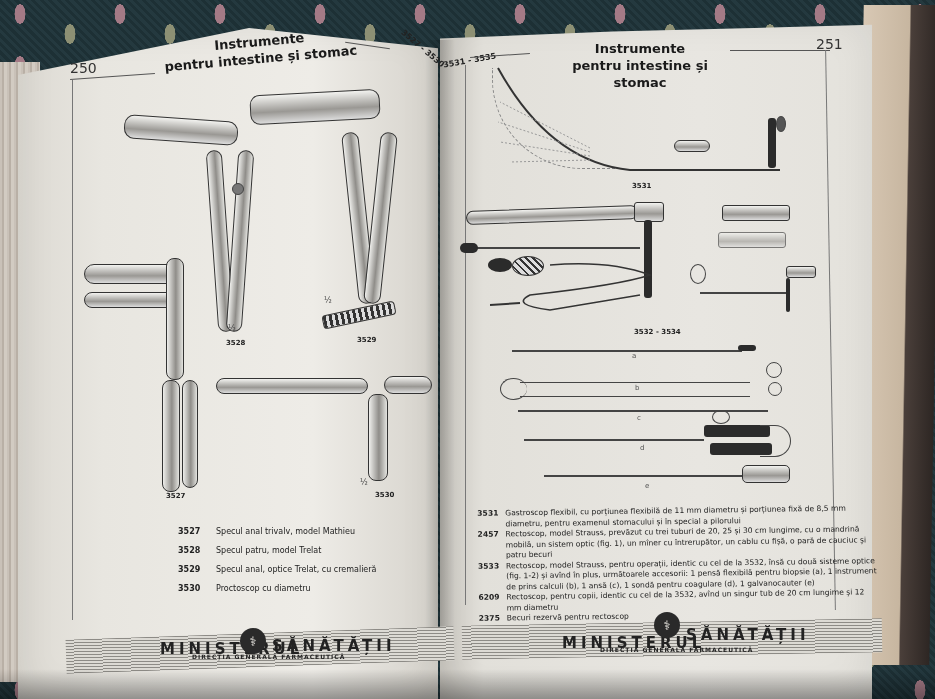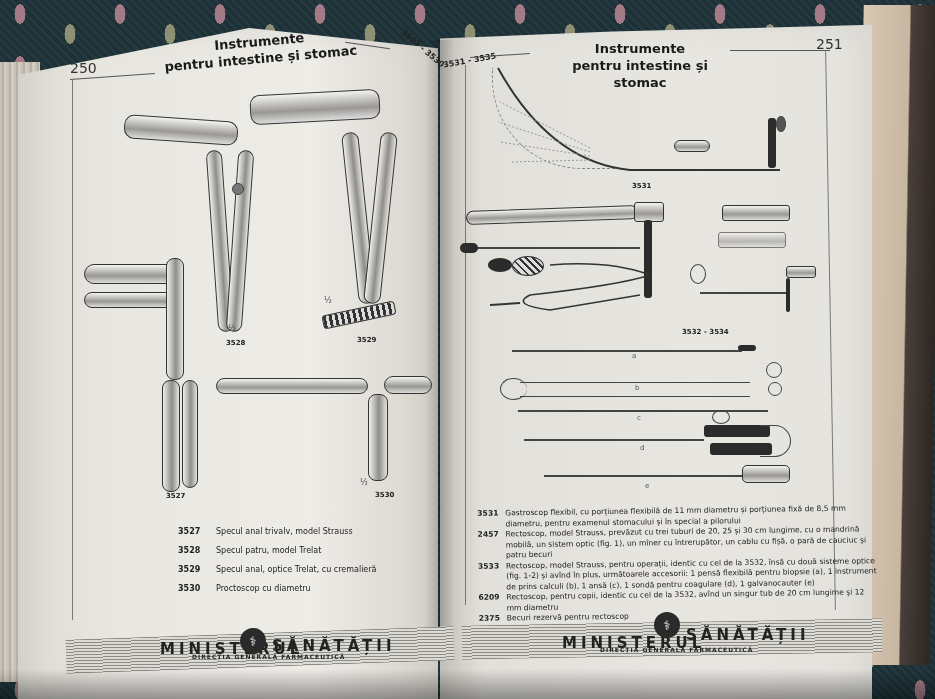--- a/index.html
+++ b/index.html
@@ -117,21 +117,21 @@
   <div class="tube" style="left:216px;top:378px;width:150px;height:14px;"></div>
   <div class="tube" style="left:384px;top:376px;width:46px;height:16px;"></div>
   <div class="blade" style="left:368px;top:394px;width:18px;height:85px;"></div>
   <span class="scale" style="left:360px;top:478px;">½</span>
   <span class="fig" style="left:375px;top:491px;">3530</span>
 </div>
 
 <div class="legend-left">
   <div class="row">
       <span class="code">3527</span>
-      <span>Specul anal trivalv, model Strauss</span>
+      <span>Specul anal trivalv, model Mathieu</span>
     </div>
   <div class="row">
       <span class="code">3528</span>
       <span>Specul patru, model Trelat</span>
     </div>
   <div class="row">
       <span class="code">3529</span>
       <span>Specul anal, optice Trelat, cu cremalieră</span>
     </div>
   <div class="row">
@@ -187,21 +187,21 @@
   <svg style="position:absolute;left:490px;top:255px;" width="170" height="60">
     <path d="M60 10 Q120 5 160 20 Q130 30 40 40 Q20 50 60 55 L150 40" fill="none" stroke="#333" stroke-width="1.5"></path>
     <path d="M0 50 L30 48" stroke="#333" stroke-width="2"></path>
   </svg>
   <div class="tube" style="left:722px;top:205px;width:66px;height:14px;border-radius:3px;"></div>
   <div class="tube" style="left:718px;top:232px;width:66px;height:14px;border-radius:3px;opacity:.6;"></div>
   <div class="ring" style="left:690px;top:264px;width:14px;height:18px;"></div>
   <div class="rod" style="left:700px;top:292px;width:88px;"></div>
   <div class="tube" style="left:786px;top:266px;width:28px;height:10px;border-radius:3px;"></div>
   <div class="black" style="left:786px;top:278px;width:4px;height:34px;"></div>
-  <span class="fig" style="left:634px;top:328px;margin-left:48px;">3532 - 3534</span>
+  <span class="fig" style="left:634px;top:328px;">3532 - 3534</span>
 </div>
 
 <div>
   <div class="rod" style="left:512px;top:350px;width:230px;height:1.5px;"></div>
   <div class="black" style="left:738px;top:345px;width:18px;height:6px;"></div>
   <div class="ring" style="left:766px;top:362px;width:14px;height:14px;"></div>
   <div class="ring" style="left:768px;top:382px;width:12px;height:12px;"></div>
   <span class="letter" style="left:632px;top:352px;">a</span>
   <div class="rod" style="left:520px;top:382px;width:230px;height:1px;"></div>
   <div class="ring" style="left:500px;top:378px;width:26px;height:20px;border-right:none;"></div>

